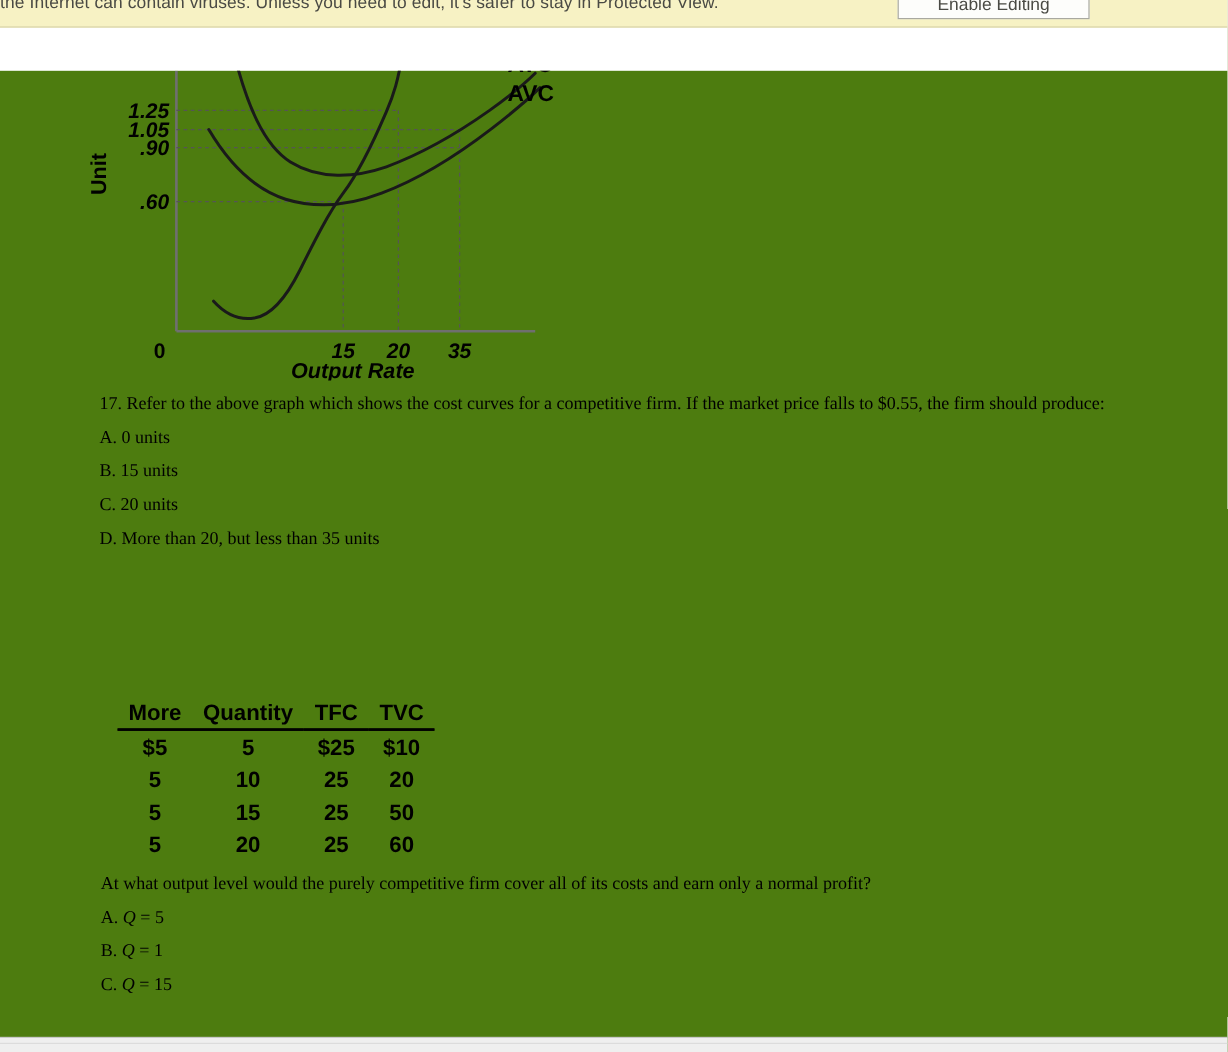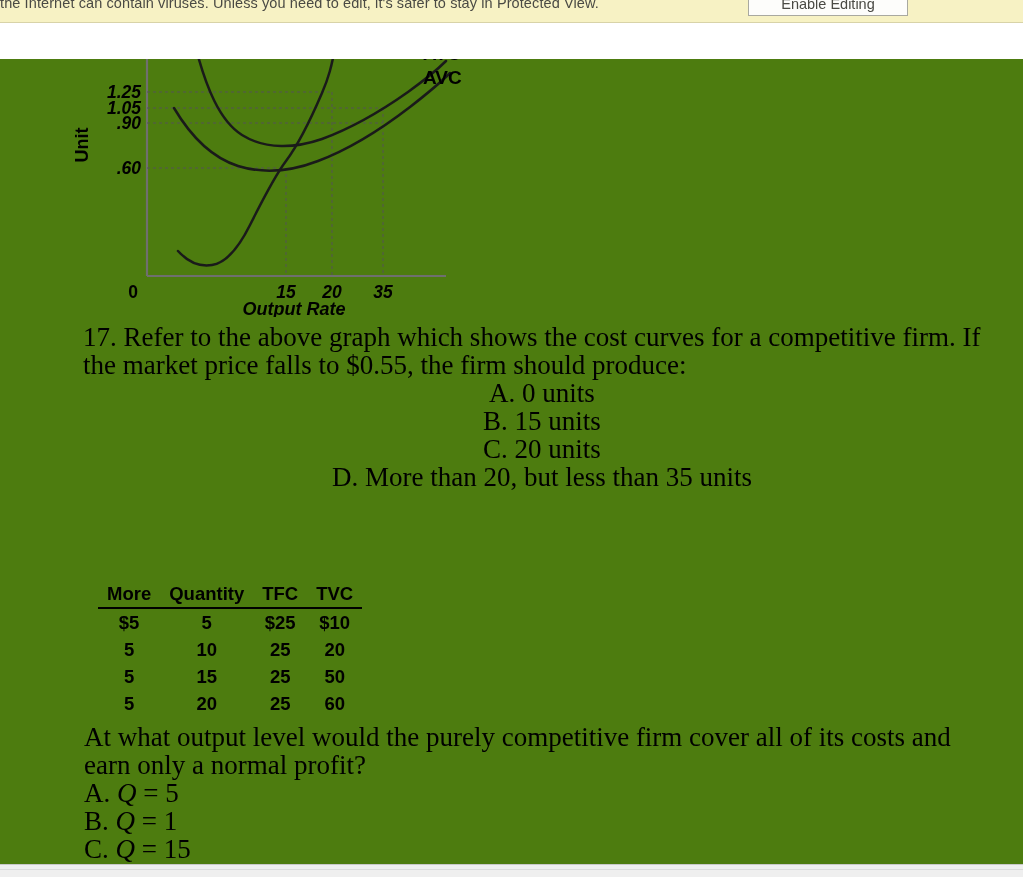--- a/index.html
+++ b/index.html
@@ -76,36 +76,35 @@
     height: 258px;
   }
   #cost-curve-figure svg {
     display: block;
   }
 
   
   .q-block {
     position: absolute;
     font-family: "Liberation Serif", serif;
-    font-size: 27px;
+    font-size: 15px;
     line-height: 28px;
     color: #000000;
   }
   #question-17 {
     left: 83px;
     top: 264px;
     width: 918px;
   }
   #question-17 .q-stem {
     margin: 0;
     text-align: left;
   }
   #question-17 .q-option {
     margin: 0;
-    text-align: center;
   }
 
   #question-18-stem {
     left: 84px;
     top: 458px;
     width: 900px;
   }
 
   
   #cost-table {

